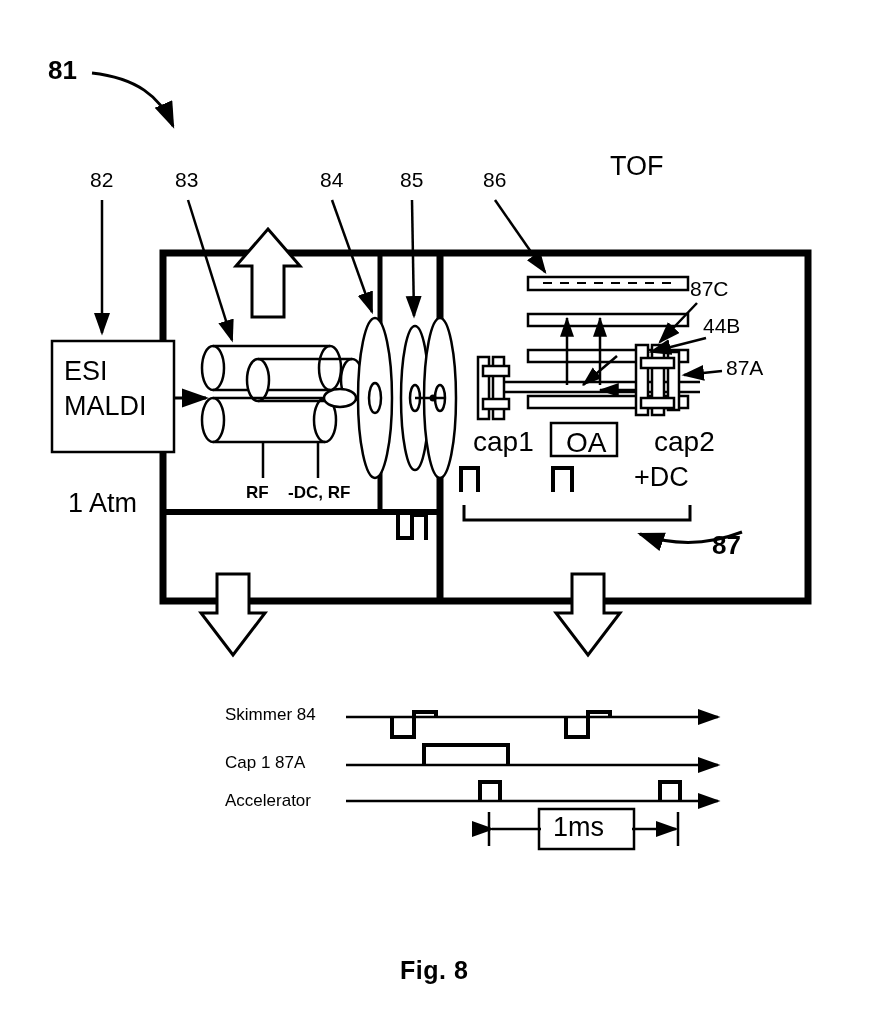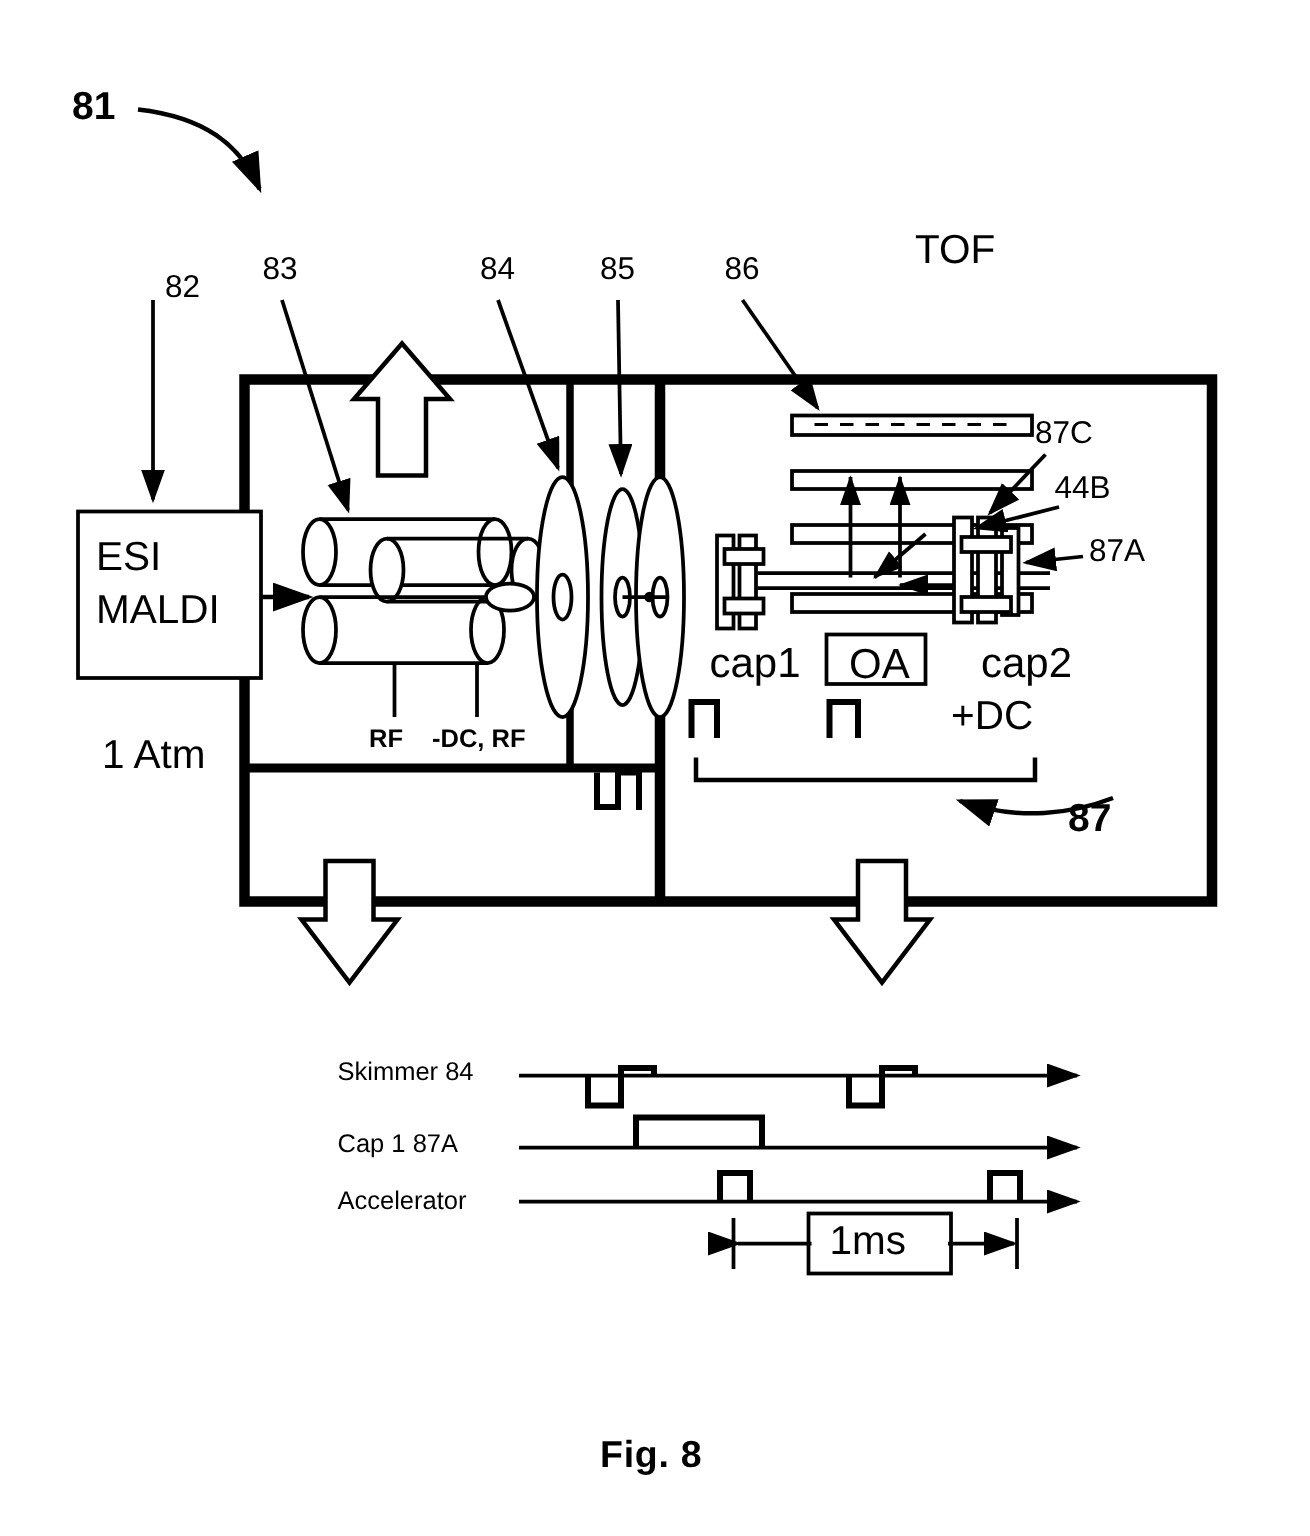--- a/index.html
+++ b/index.html
@@ -207,21 +207,21 @@
       <line x1="492" y1="829" x2="541" y2="829" stroke="#000" stroke-width="2.5" marker-start="url(#arrowthin)"></line>
       <line x1="632" y1="829" x2="676" y2="829" stroke="#000" stroke-width="2.5" marker-end="url(#arrowthin)"></line>
       <line x1="489" y1="812" x2="489" y2="846" stroke="#000" stroke-width="2.5"></line>
       <line x1="678" y1="812" x2="678" y2="846" stroke="#000" stroke-width="2.5"></line>
     </g>
   </svg>
 
   
   <div class="lbl ref-num-big" style="left:48px; top:56px;">81</div>
 
-  <div class="lbl ref-num" style="left:90px; top:180px;margin-left:20px;">82</div>
+  <div class="lbl ref-num" style="left:90px; top:168px;">82</div>
   <div class="lbl ref-num" style="left:175px; top:168px;">83</div>
   <div class="lbl ref-num" style="left:320px; top:168px;">84</div>
   <div class="lbl ref-num" style="left:400px; top:168px;">85</div>
   <div class="lbl ref-num" style="left:483px; top:168px;text-align:center;">86</div>
 
   <div class="lbl big-txt" style="left:610px; top:152px;text-align:right;">TOF</div>
 
   <div class="esi-box-text" style="left:64px; top:356px;">ESI</div>
   <div class="esi-box-text" style="left:64px; top:391px;">MALDI</div>
   <div class="lbl big-txt" style="left:68px; top:489px;">1 Atm</div>

